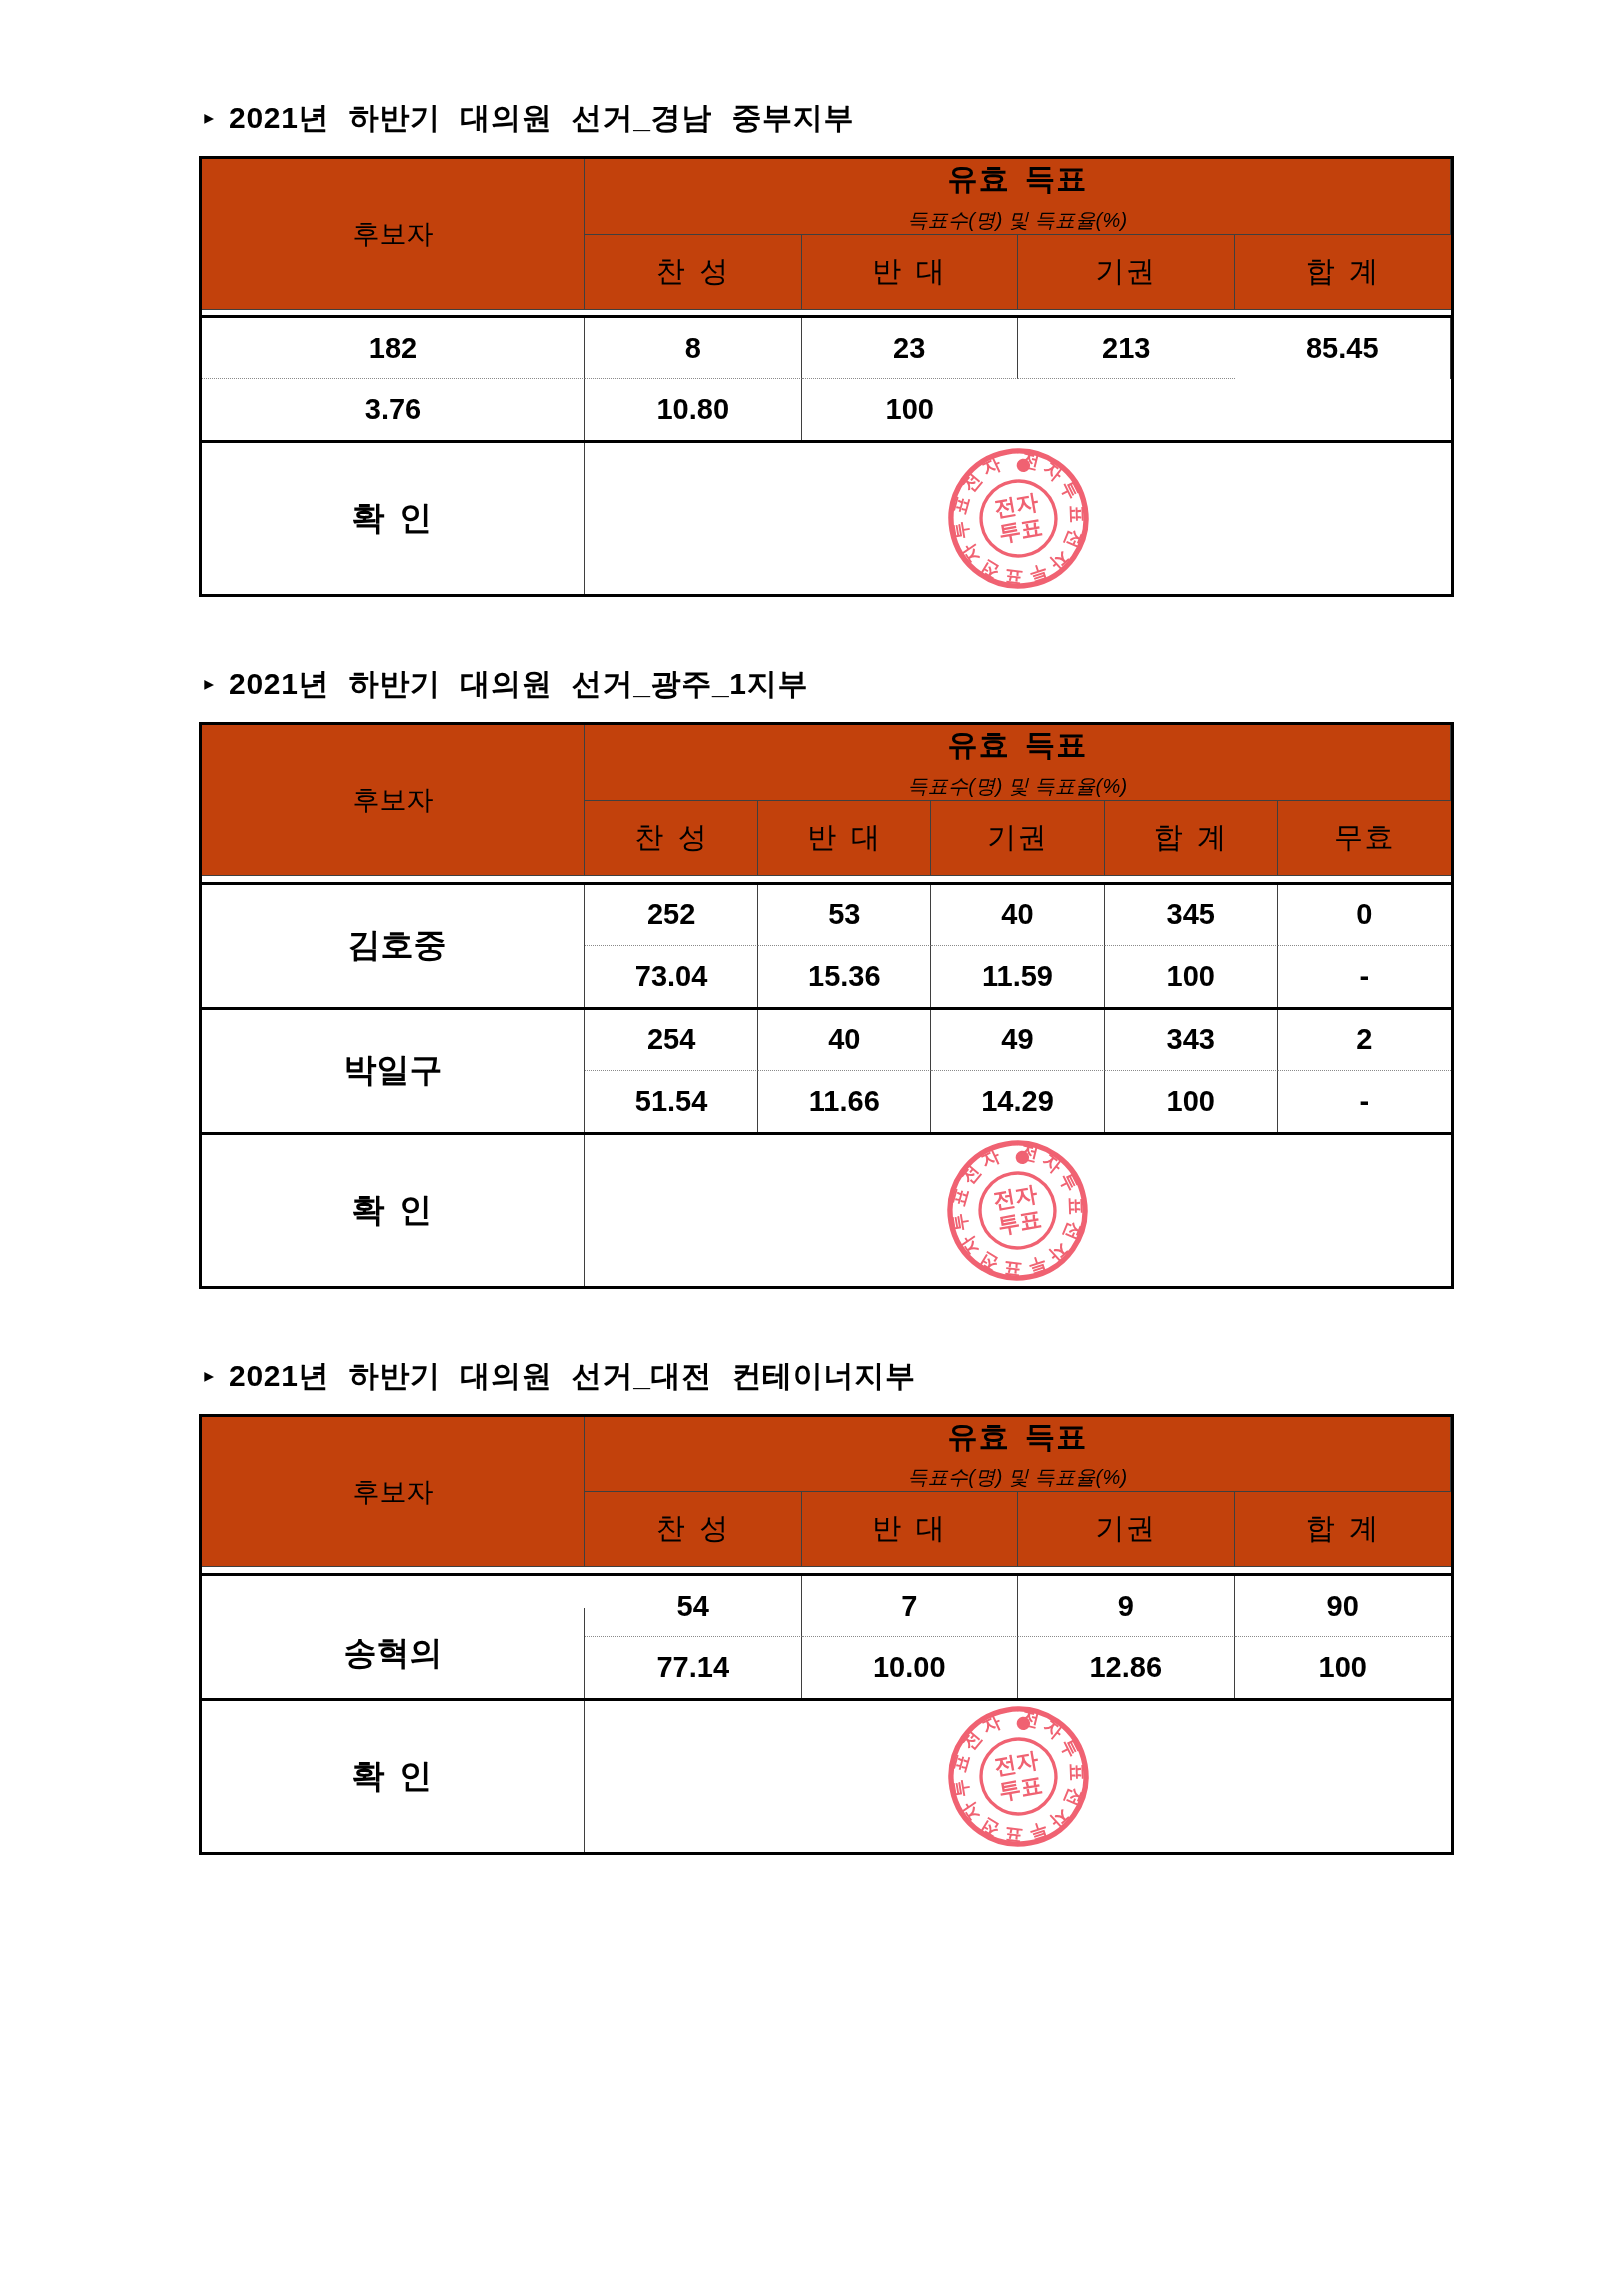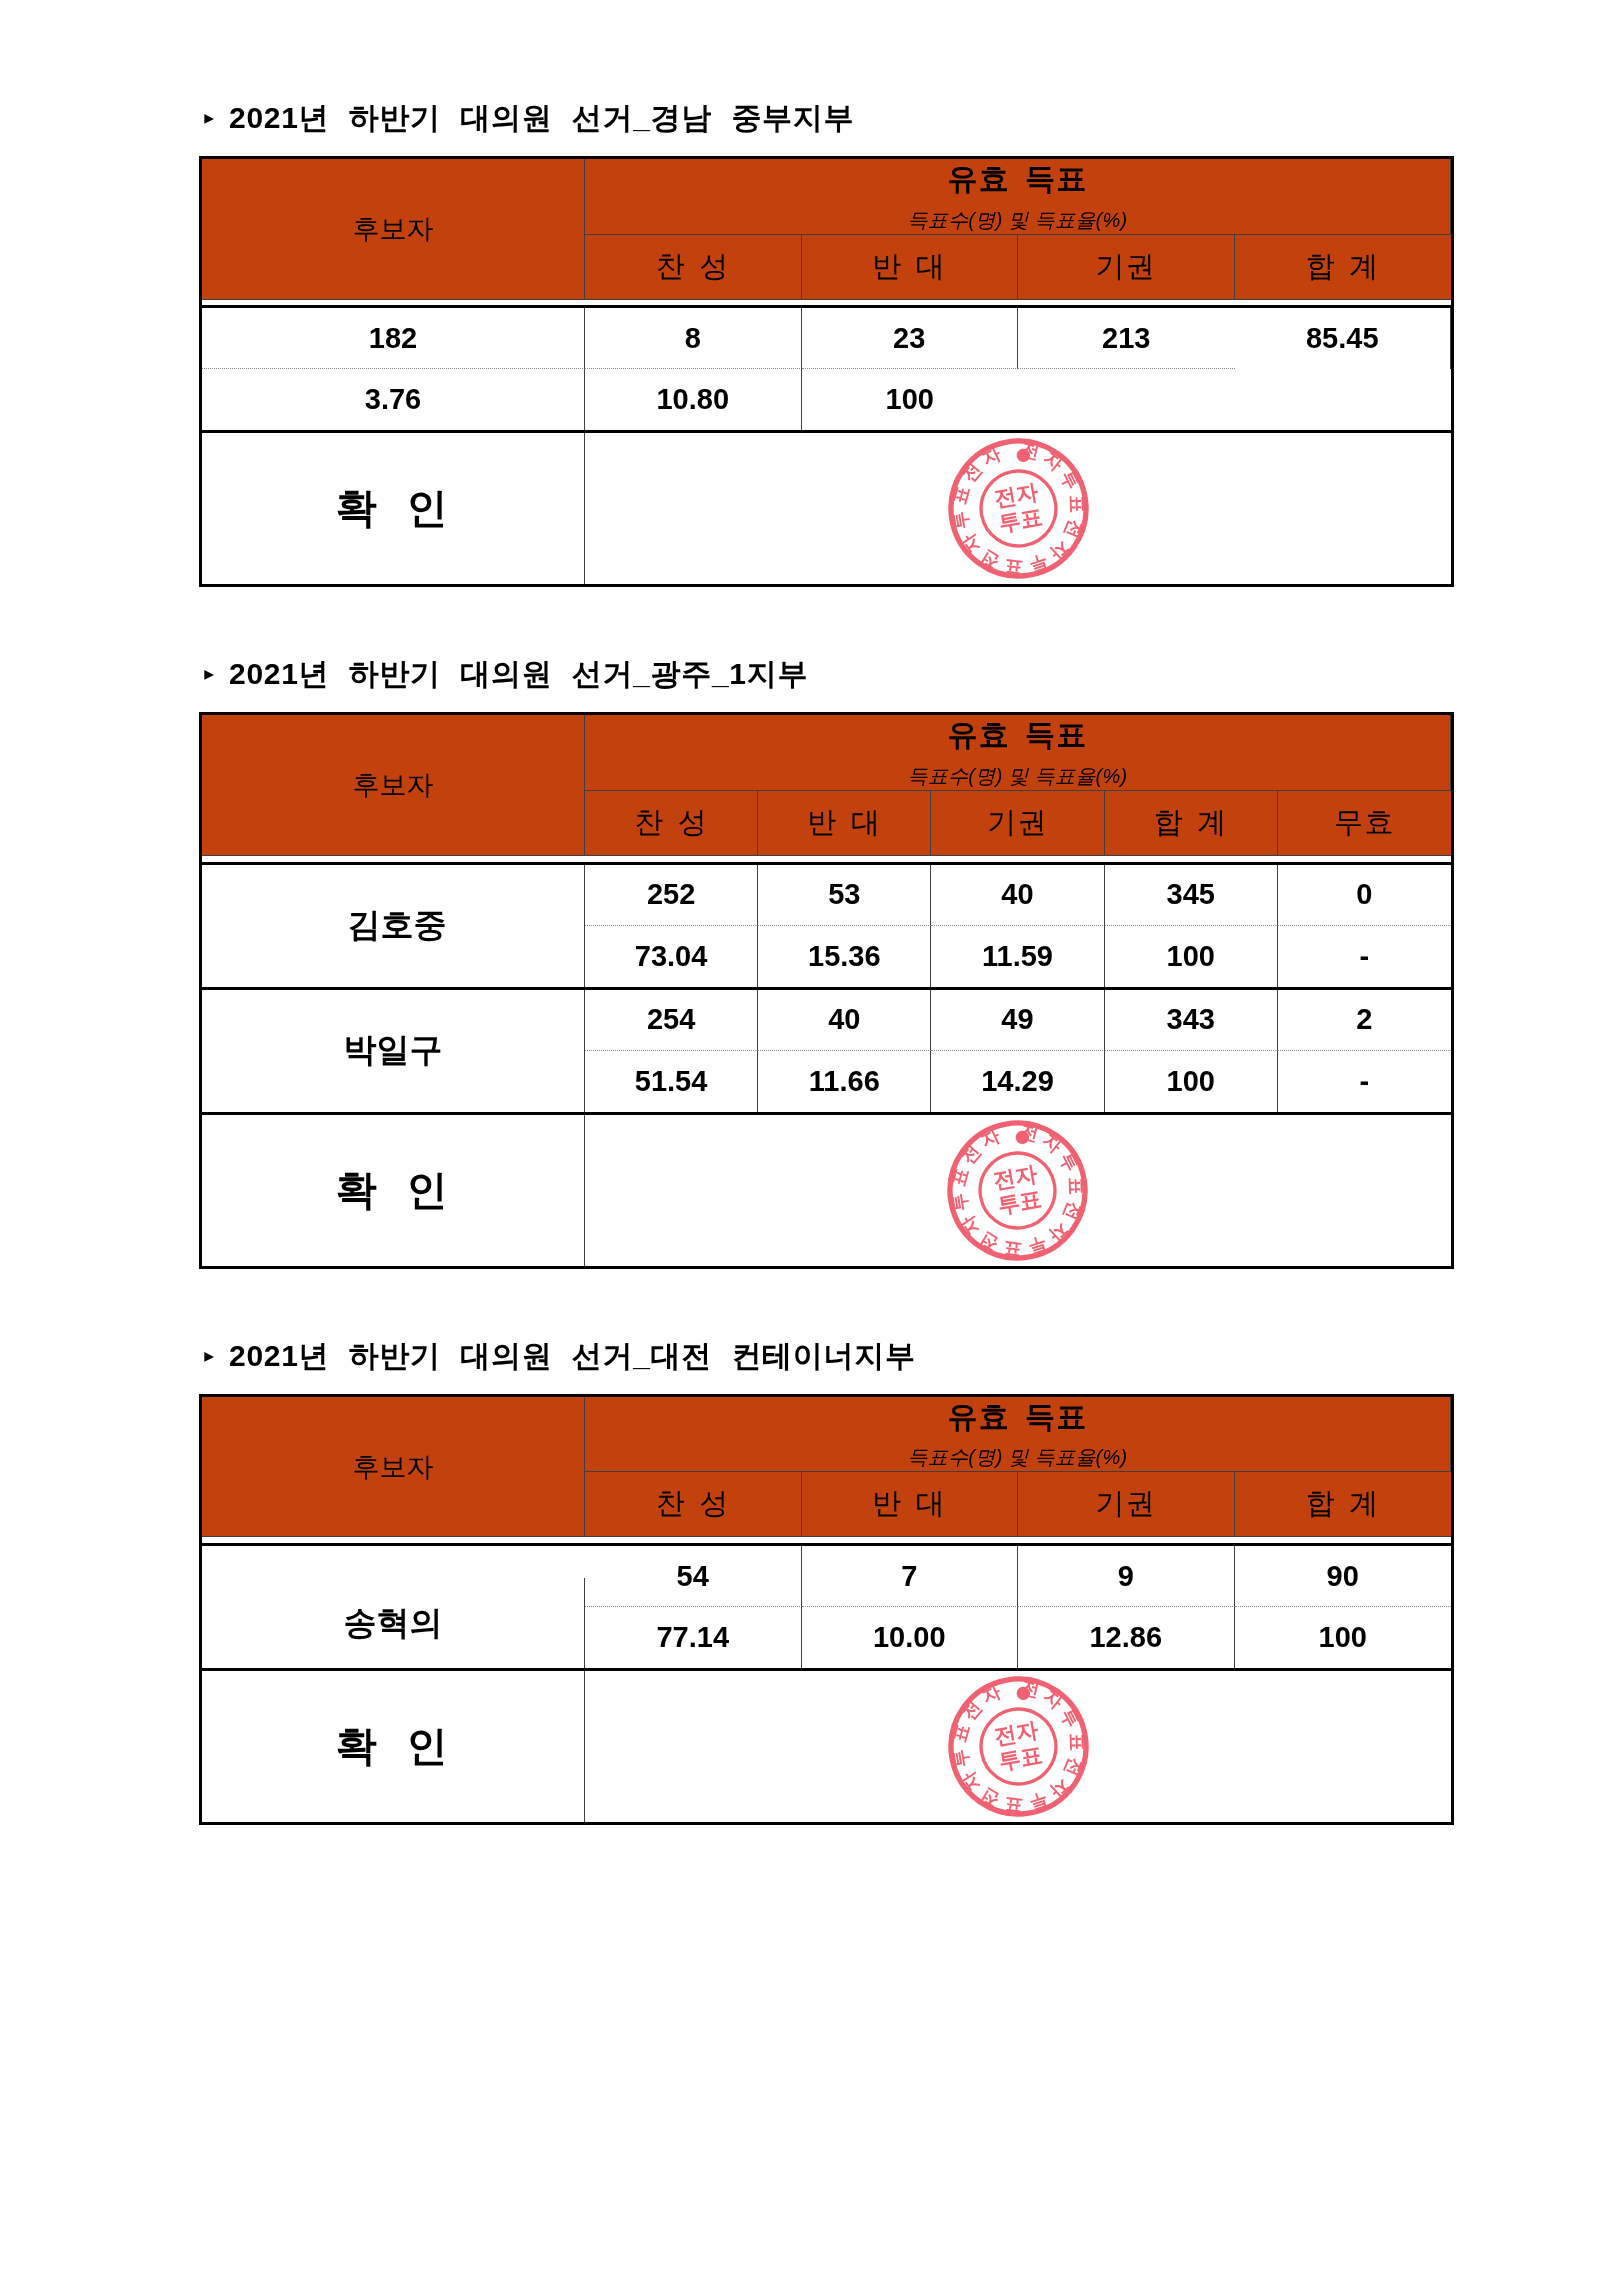--- a/index.html
+++ b/index.html
@@ -39,32 +39,32 @@
   .t5 { grid-template-columns:383px repeat(5,1fr); }
   .cell {
     display:flex; flex-direction:column;
     align-items:center; justify-content:center;
     border-right:1.3px solid #3f3f3f;
     box-sizing:border-box;
     text-align:center;
   }
   .lastcol { border-right:none; }
   .hdr { background:#c2410c;text-align:right; }
-  .h-sub  { height:64px; }
+  .h-sub  { height:74px; }
   .h-num  { height:61px; }
   .h-cfm  { height:151px; }
   .candidate-hdr { font-size:27px; font-weight:normal; }
   .valid-title { font-size:30px; font-weight:bold; letter-spacing:1.3px; word-spacing:5.2px; }
   .valid-sub { font-size:20px; margin-top:6.5px; letter-spacing:0.3px;font-style:italic; }
   .colhead { font-size:29px; letter-spacing:1.3px; word-spacing:3.9px; }
   .underline-thin { border-bottom:1.3px solid #3f3f3f; }
   .name { font-size:33px; font-weight:bold; }
   .num { font-size:29px; font-weight:bold; }
   .dotted-b { border-bottom:1.3px dotted #8a8a8a; }
-  .confirm { font-size:41px; font-weight:bold; letter-spacing:2.6px;font-family:Liberation Mono, monospace; }
+  .confirm { font-size:33px; font-weight:bold; letter-spacing:2.6px; }
   .div-double {
     grid-column:1/-1; height:5.9px;
     border-top:1.3px solid #3f3f3f;
     border-bottom:3.3px solid #000;
     background:#fff;
   }
   .div-thick { grid-column:1/-1; height:0; border-top:3.9px solid #000; }
   .stamp-cell { background:#fff; }
   .stamp-box { width:147px; height:147px; }
 </style>

